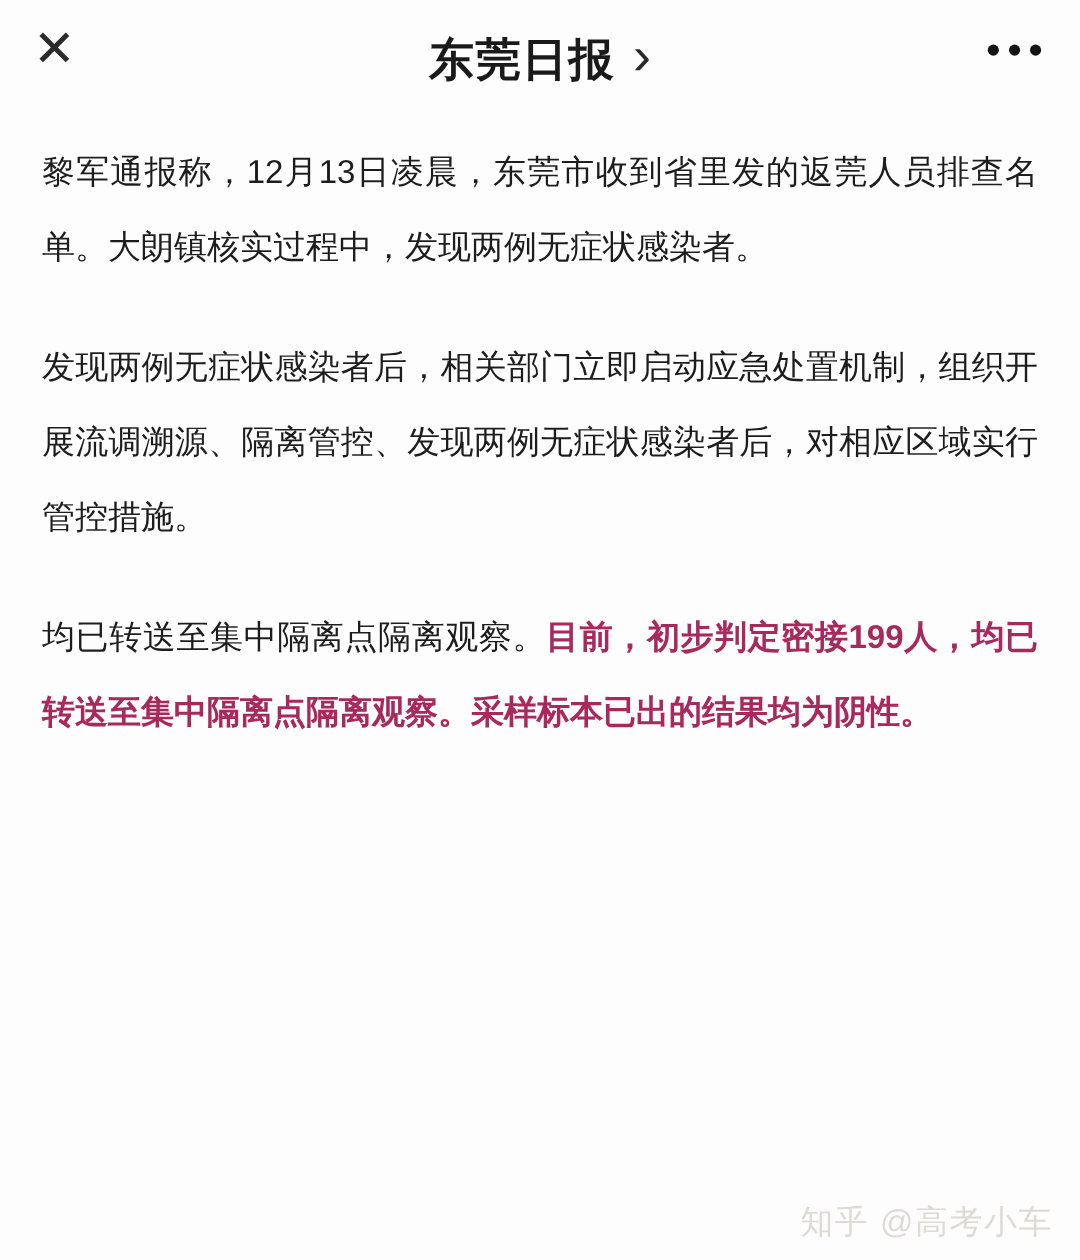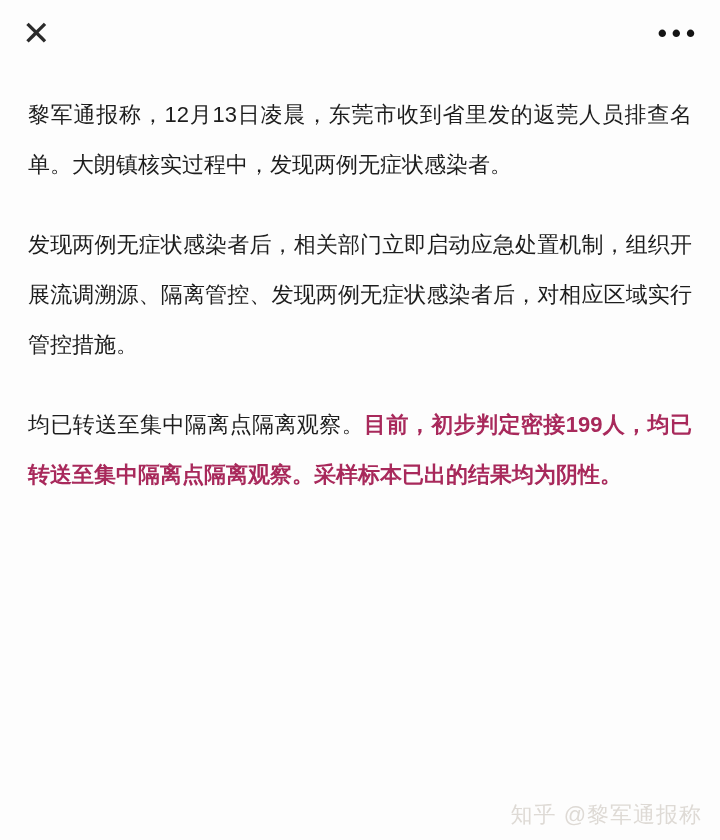--- a/index.html
+++ b/index.html
@@ -97,25 +97,29 @@
   }
 </style>
 </head>
 <body>
 
 <div class="header">
   <button class="close-btn">
     <span>✕</span>
   </button>
 
+  <div class="account-title">
+    <span class="title-text">东莞日报</span>
+    <span class="chevron">›</span>
+  </div>
 
   <button class="more-btn">
     <span>•••</span>
   </button>
 </div>
 
 <div class="article">
   <p>黎军通报称，12月13日凌晨，东莞市收到省里发的返莞人员排查名单。大朗镇核实过程中，发现两例无症状感染者。</p>
   <p>发现两例无症状感染者后，相关部门立即启动应急处置机制，组织开展流调溯源、隔离管控、发现两例无症状感染者后，对相应区域实行管控措施。</p>
   <p><span>均已转送至集中隔离点隔离观察。</span><span class="highlight">目前，初步判定密接199人，均已转送至集中隔离点隔离观察。采样标本已出的结果均为阴性。</span></p>
 </div>
 
-<div class="watermark">知乎 @黎军通报称</div>
+<div class="watermark">知乎 @高考小车</div>
 
 </body></html>

